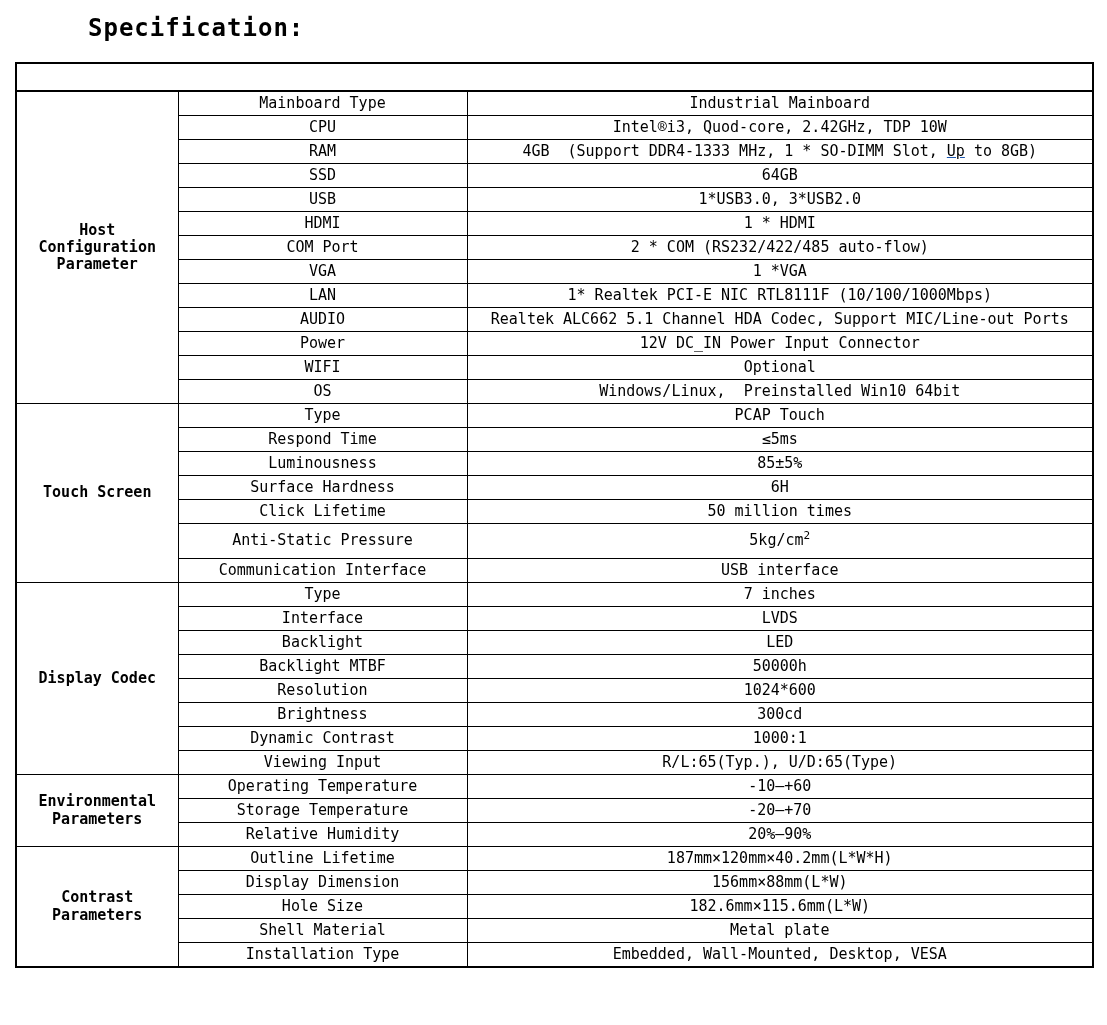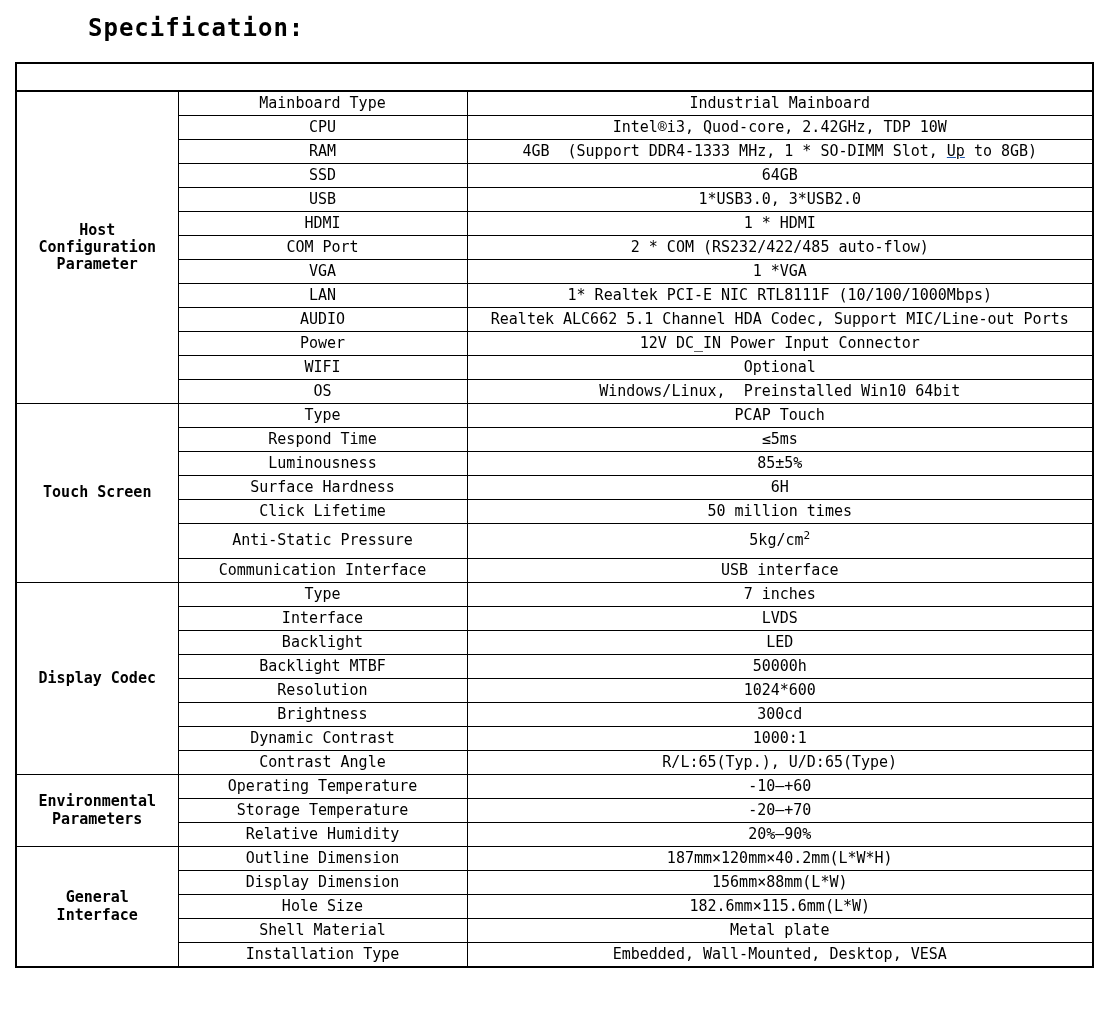--- a/index.html
+++ b/index.html
@@ -190,39 +190,39 @@
         </tr>
         <tr>
           <td class="param-cell">Brightness</td>
           <td class="value-cell">300cd</td>
         </tr>
         <tr>
           <td class="param-cell">Dynamic Contrast</td>
           <td class="value-cell">1000:1</td>
         </tr>
         <tr>
-          <td class="param-cell">Contrast Angle</td>
+          <td class="param-cell">Viewing Input</td>
           <td class="value-cell">R/L:65(Typ.), U/D:65(Type)</td>
         </tr>
         <tr>
           <td class="cat-cell" rowspan="3">Environmental Parameters</td>
           <td class="param-cell">Operating Temperature</td>
           <td class="value-cell">-10—+60</td>
         </tr>
         <tr>
           <td class="param-cell">Storage Temperature</td>
           <td class="value-cell">-20—+70</td>
         </tr>
         <tr>
           <td class="param-cell">Relative Humidity</td>
           <td class="value-cell">20%—90%</td>
         </tr>
         <tr>
-          <td class="cat-cell" rowspan="5">General Interface</td>
-          <td class="param-cell">Outline Dimension</td>
+          <td class="cat-cell" rowspan="5">Contrast Parameters</td>
+          <td class="param-cell">Outline Lifetime</td>
           <td class="value-cell">187mm×120mm×40.2mm(L*W*H)</td>
         </tr>
         <tr>
           <td class="param-cell">Display Dimension</td>
           <td class="value-cell">156mm×88mm(L*W)</td>
         </tr>
         <tr>
           <td class="param-cell">Hole Size</td>
           <td class="value-cell">182.6mm×115.6mm(L*W)</td>
         </tr>

